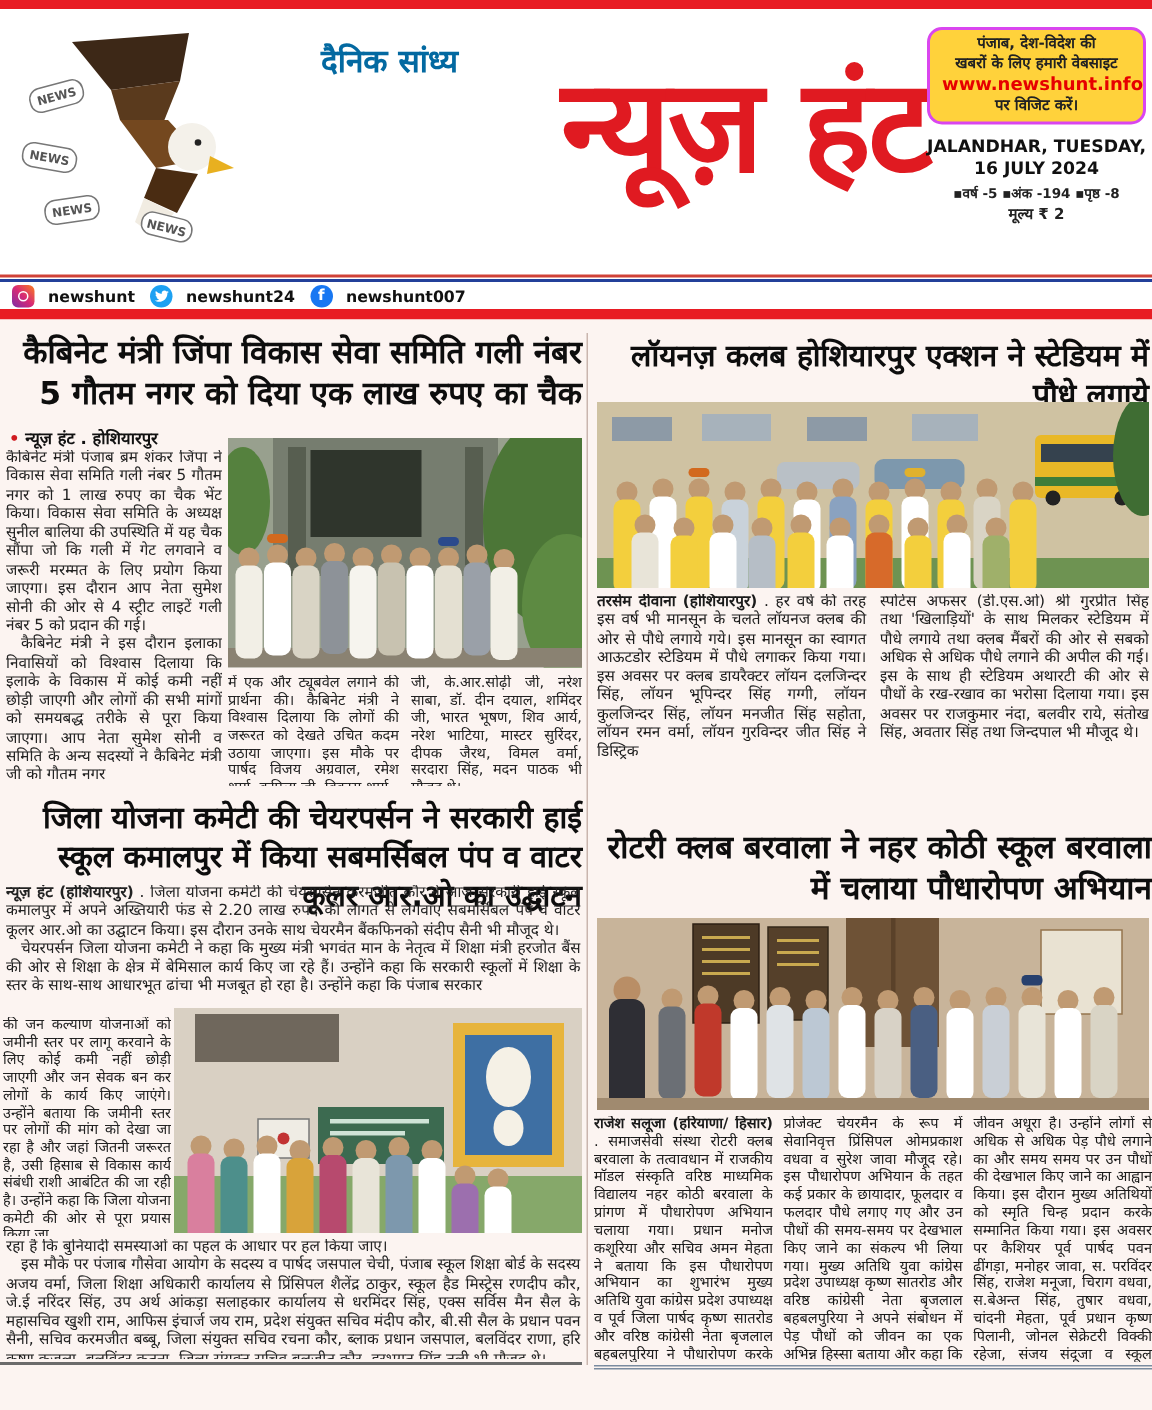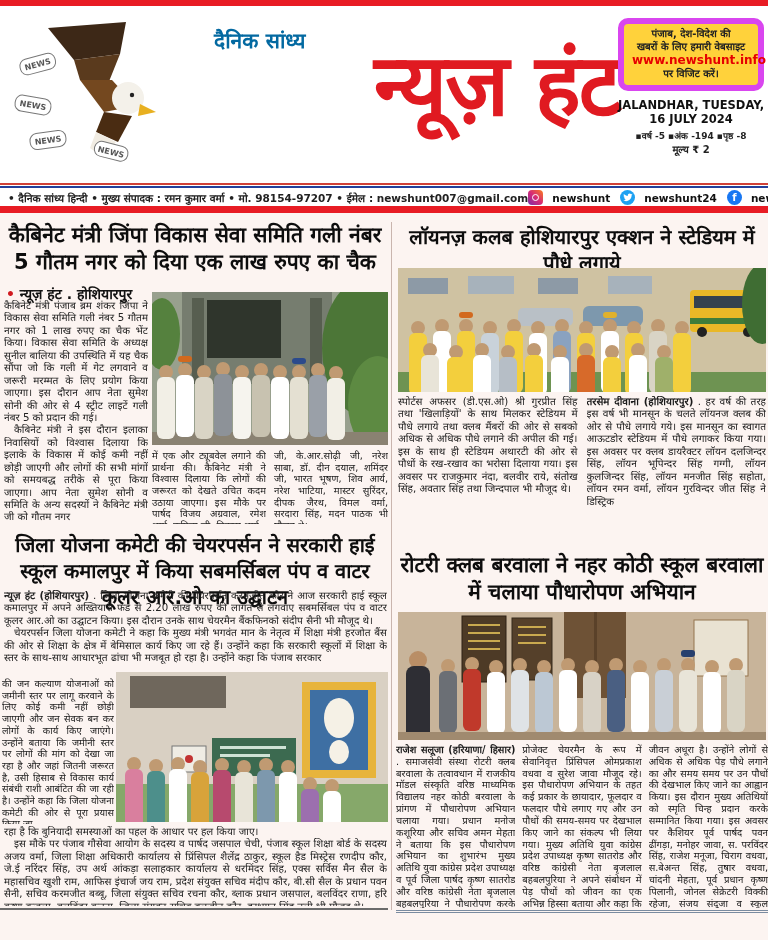--- a/index.html
+++ b/index.html
@@ -7,21 +7,21 @@
   .page{position:relative;width:768px;height:940px;margin:0 auto;background:#ffffff;
         font-family:"DejaVu Sans",sans-serif;color:#1a1a1a;overflow:hidden;}
   .abs{position:absolute;}
   .topbar{left:0;top:0;width:768px;height:6px;background:#e81c24;}
   
   .edition{left:214px;top:26px;font-size:21px;font-weight:bold;color:#0369a1;}
   .mast{left:190px;top:40px;width:430px;text-align:right;font-size:86px;line-height:1.05;
         font-weight:bold;color:#e01a21;letter-spacing:-2px;}
   .tagline{left:300px;top:150px;width:316px;text-align:right;font-size:20px;font-weight:bold;color:#111;}
   .rightcol{left:618px;top:18px;width:146px;text-align:center;}
-  .infobox{background:#ffd23b;border:6px solid #d946ef;border-radius:10px;padding:4px 8px;
+  .infobox{background:#ffd23b;border:2px solid #d946ef;border-radius:10px;padding:4px 8px;
            font-size:10px;font-weight:bold;color:#222;line-height:1.25;}
   .infobox .web{color:#e60000;font-size:12px;text-align:right;}
   .dateline{margin-top:7px;font-size:11.5px;font-weight:bold;color:#111;line-height:1.3;}
   .issueline{font-size:9px;font-weight:bold;color:#222;margin-top:2px;}
   .priceline{font-size:10px;font-weight:bold;color:#222;}
   .hline-red{left:0;top:183px;width:768px;height:2px;background:#d04238;}
   .hline-blue{left:0;top:186px;width:768px;height:2px;background:#23409a;}
   .contactbar{left:0;top:189px;width:768px;height:17px;display:flex;align-items:center;
               justify-content:space-between;padding:0 8px;}
   .contact-text{font-size:10.5px;font-weight:bold;color:#222;white-space:nowrap;}
@@ -30,26 +30,26 @@
   .sic{width:15px;height:15px;border-radius:50%;display:flex;align-items:center;justify-content:center;
        color:#fff;font-size:10px;font-weight:bold;}
   .sic.ig{border-radius:4px;background:linear-gradient(45deg,#7b2ea8,#d62976,#fa7e1e);}
   .sic.ig i{display:block;width:7px;height:7px;border:1.5px solid #fff;border-radius:50%;}
   .sic.tw{background:#1da1f2;}
   .sic.fb{background:#1877f2;}
   .redband{left:0;top:206px;width:768px;height:7px;background:#e81c24;}
   .content{left:0;top:213px;width:768px;height:727px;background:#fcf4f1;}
   .vdiv{left:391px;top:222px;width:1px;height:688px;background:#c9b5ae;}
   
-  .hl{font-weight:bold;color:#0d0d0d;text-align:center;}
+  .hl{font-weight:bold;color:#0d0d0d;text-align:right;}
   .hl1{left:2px;top:222px;width:386px;font-size:21px;line-height:1.28;}
   .hl2{left:398px;top:224px;width:368px;font-size:20px;line-height:1.3;}
   .hl3{left:2px;top:532px;width:386px;font-size:20px;line-height:1.3;}
   .hl4{left:396px;top:552px;width:372px;font-size:21px;line-height:1.3;}
-  .byline{font-weight:bold;font-size:14px;color:#111;}
+  .byline{font-weight:bold;font-size:11px;color:#111;}
   .bullet{color:#d01a20;}
   .body-txt{font-size:10.2px;line-height:1.22;text-align:justify;color:#222;overflow:hidden;}
   .a1col1{left:4px;top:300px;width:144px;height:224px;}
   .a1cols{left:152px;top:450px;width:236px;height:74px;display:flex;gap:8px;font-size:9.7px;}
   .a1cols div{flex:1;overflow:hidden;text-align:justify;line-height:1.2;}
   .a2cols{left:398px;top:396px;width:368px;height:146px;display:flex;gap:9px;}
   .a2cols .c{flex:1;overflow:hidden;text-align:justify;font-size:10.2px;line-height:1.22;}
   .a3intro{left:4px;top:590px;width:383px;height:84px;}
   .a3side{left:2px;top:678px;width:112px;height:146px;font-size:9.6px;}
   .a3outro{left:4px;top:826px;width:383px;height:80px;}
@@ -125,21 +125,20 @@
       <span>16 JULY 2024</span>
     </div>
     <div class="issueline">▪वर्ष -5  ▪अंक -194  ▪पृष्ठ -8</div>
     <div class="priceline">मूल्य ₹ 2</div>
   </div>
 
   <div class="abs hline-red"></div>
   <div class="abs hline-blue"></div>
 
   <div class="abs contactbar">
-    <div class="contact-text">• दैनिक सांध्य हिन्दी • मुख्य संपादक : रमन कुमार वर्मा • मो. 98154-97207 • ईमेल : newshunt007@gmail.com</div>
     <div class="socials">
       <div class="social">
         <span class="sic ig">
             <i></i>
           </span>
         <span>newshunt</span>
       </div>
       <div class="social">
         <span class="sic tw">
           <svg width="10" height="9" viewBox="0 0 12 10">
@@ -231,24 +230,24 @@
     <use href="#pp" x="84" y="82" style="color:#ffffff"></use>
     <use href="#pp" x="110" y="84" style="color:#b6bec6"></use>
     <use href="#pp" x="136" y="82" style="color:#f3cf3d"></use>
     <use href="#pp" x="162" y="84" style="color:#ffffff"></use>
     <use href="#pp" x="188" y="82" style="color:#d76a2a"></use>
     <use href="#pp" x="214" y="84" style="color:#f3cf3d"></use>
     <use href="#pp" x="240" y="82" style="color:#ffffff"></use>
     <use href="#pp" x="266" y="84" style="color:#9fb06a"></use>
   </svg>
   <div class="abs a2cols">
-    <div class="c">स्पोर्टस अफसर (डी.एस.ओ) श्री गुरप्रीत सिंह तथा 'खिलाड़ियों' के साथ मिलकर स्टेडियम में पौधे लगाये तथा क्लब मैंबरों की ओर से सबको अधिक से अधिक पौधे लगाने की अपील की गई। इस के साथ ही स्टेडियम अथारटी की ओर से पौधों के रख-रखाव का भरोसा दिलाया गया। इस अवसर पर राजकुमार नंदा, बलवीर राये, संतोख सिंह, अवतार सिंह तथा जिन्दपाल भी मौजूद थे।</div>
     <div class="c">
       <b>तरसेम दीवाना (होशियारपुर)</b><span> . हर वर्ष की तरह इस वर्ष भी मानसून के चलते लॉयनज क्लब की ओर से पौधे लगाये गये। इस मानसून का स्वागत आऊटडोर स्टेडियम में पौधे लगाकर किया गया। इस अवसर पर क्लब डायरैक्टर लॉयन दलजिन्दर सिंह, लॉयन भूपिन्दर सिंह गग्गी, लॉयन कुलजिन्दर सिंह, लॉयन मनजीत सिंह सहोता, लॉयन रमन वर्मा, लॉयन गुरविन्दर जीत सिंह ने डिस्ट्रिक</span>
     </div>
+    <div class="c">स्पोर्टस अफसर (डी.एस.ओ) श्री गुरप्रीत सिंह तथा 'खिलाड़ियों' के साथ मिलकर स्टेडियम में पौधे लगाये तथा क्लब मैंबरों की ओर से सबको अधिक से अधिक पौधे लगाने की अपील की गई। इस के साथ ही स्टेडियम अथारटी की ओर से पौधों के रख-रखाव का भरोसा दिलाया गया। इस अवसर पर राजकुमार नंदा, बलवीर राये, संतोख सिंह, अवतार सिंह तथा जिन्दपाल भी मौजूद थे।</div>
   </div>
 
   <div class="abs hl hl3">जिला योजना कमेटी की चेयरपर्सन ने सरकारी हाई स्कूल कमालपुर में किया सबमर्सिबल पंप व वाटर कूलर आर.ओ का उद्घाटन</div>
   <div class="abs body-txt a3intro">
     <p class="m0"><b>न्यूज़ हंट (होशियारपुर)</b><span> . जिला योजना कमेटी की चेयरपर्सन करमजीत कौर ने आज सरकारी हाई स्कूल कमालपुर में अपने अख्तियारी फंड से 2.20 लाख रुपए की लागत से लगवाए सबमर्सिबल पंप व वाटर कूलर आर.ओ का उद्घाटन किया। इस दौरान उनके साथ चेयरमैन बैंकफिनको संदीप सैनी भी मौजूद थे।</span></p>
     <p class="mt">चेयरपर्सन जिला योजना कमेटी ने कहा कि मुख्य मंत्री भगवंत मान के नेतृत्व में शिक्षा मंत्री हरजोत बैंस की ओर से शिक्षा के क्षेत्र में बेमिसाल कार्य किए जा रहे हैं। उन्होंने कहा कि सरकारी स्कूलों में शिक्षा के स्तर के साथ-साथ आधारभूत ढांचा भी मजबूत हो रहा है। उन्होंने कहा कि पंजाब सरकार</p>
   </div>
   <div class="abs body-txt a3side">की जन कल्याण योजनाओं को जमीनी स्तर पर लागू करवाने के लिए कोई कमी नहीं छोड़ी जाएगी और जन सेवक बन कर लोगों के कार्य किए जाएंगे। उन्होंने बताया कि जमीनी स्तर पर लोगों की मांग को देखा जा रहा है और जहां जितनी जरूरत है, उसी हिसाब से विकास कार्य संबंधी राशी आबंटित की जा रही है। उन्होंने कहा कि जिला योजना कमेटी की ओर से पूरा प्रयास किया जा</div>
   <svg class="abs photo" style="left:116px;top:672px" width="272" height="150" viewBox="0 0 272 150">
     <rect width="272" height="150" fill="#d9d0c3"></rect>

